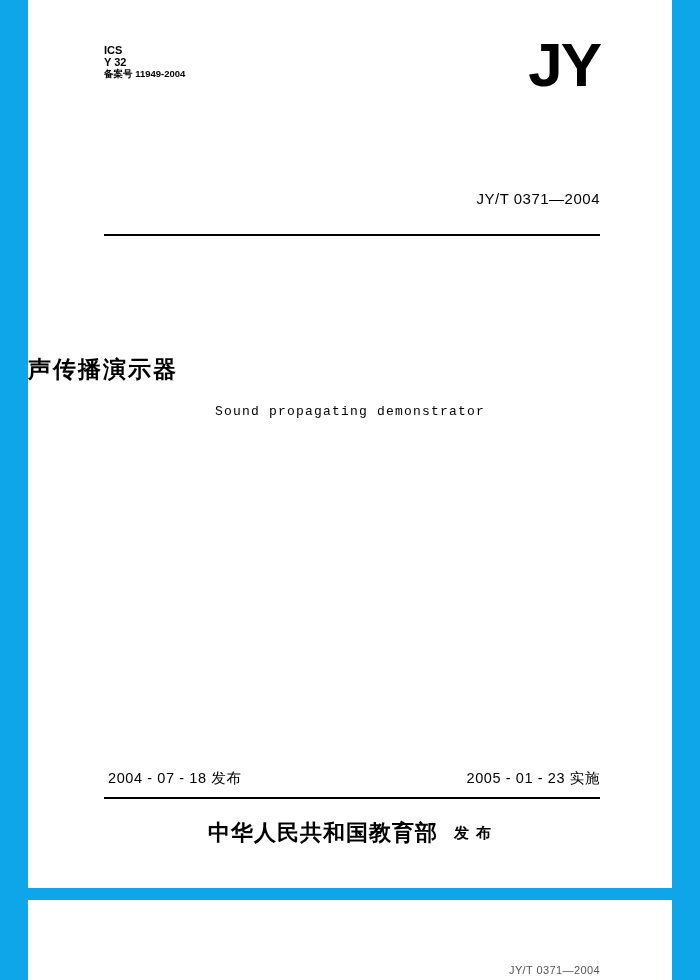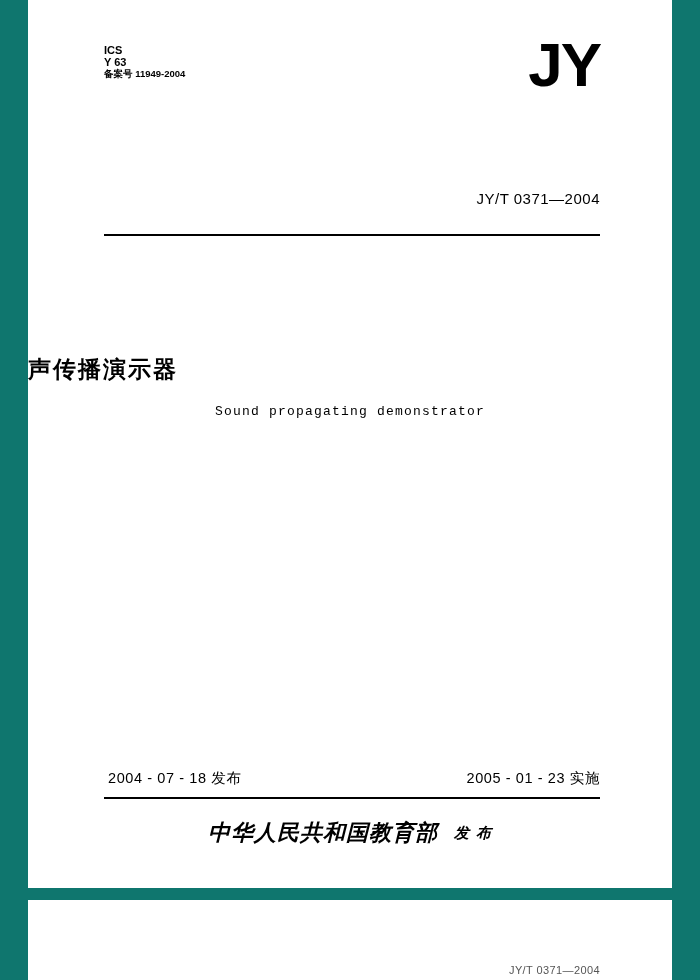--- a/index.html
+++ b/index.html
@@ -9,21 +9,21 @@
     width: 700px;
     height: 980px;
     overflow: hidden;
     font-family: "Liberation Sans", sans-serif;
   }
 
   #viewport {
     position: relative;
     width: 700px;
     height: 980px;
-    background: #0f766e;
+    background: #0ea5e9;
   }
 
   
   .page {
     position: absolute;
     left: 28px;
     top: 0;
     width: 644px;
     background: #ffffff;
   }
@@ -175,21 +175,20 @@
     left: 0;
     right: 0;
     top: 818px;
     text-align: center;
     font-family: "DejaVu Sans", "Liberation Sans", sans-serif;
     font-size: 22px;
     font-weight: bold;
     letter-spacing: 1px;
     color: #000;
     white-space: nowrap;
-    font-style: italic;
   }
   .issuer .issue-verb {
     font-size: 15px;
     font-weight: bold;
     letter-spacing: 1px;
     margin-left: 16px;
     vertical-align: 2px;
   }
 
   
@@ -206,21 +205,21 @@
 </head>
 <body>
 
 <div id="viewport">
 
   <div class="page" id="page-1">
     <div class="page-inner">
 
       <div class="icsblock">
         <div class="ics-line1">ICS</div>
-        <div class="ics-line2">Y 63</div>
+        <div class="ics-line2">Y 32</div>
         <div class="ics-line3">备案号 11949-2004</div>
       </div>
 
       <div class="jy-logo">JY</div>
 
 
       <div class="std-no">JY/T 0371—2004</div>
 
       <div class="rule-top"></div>
 

